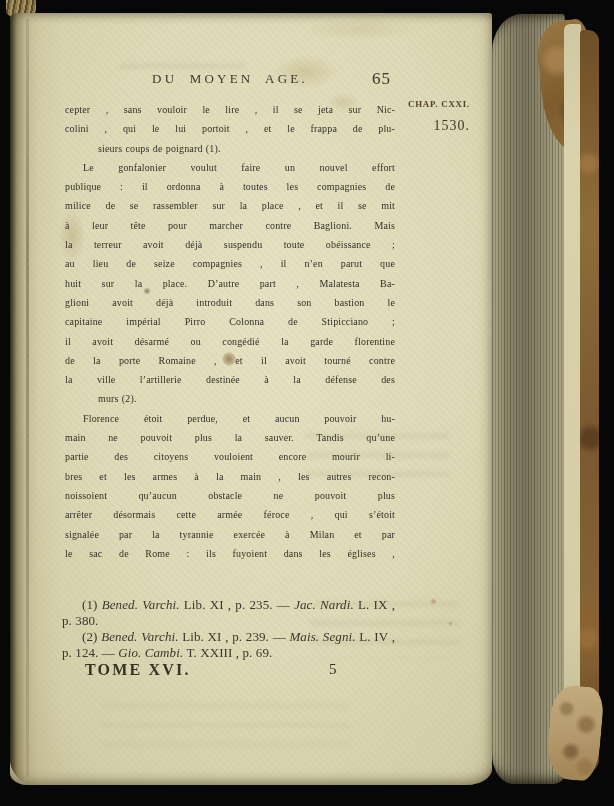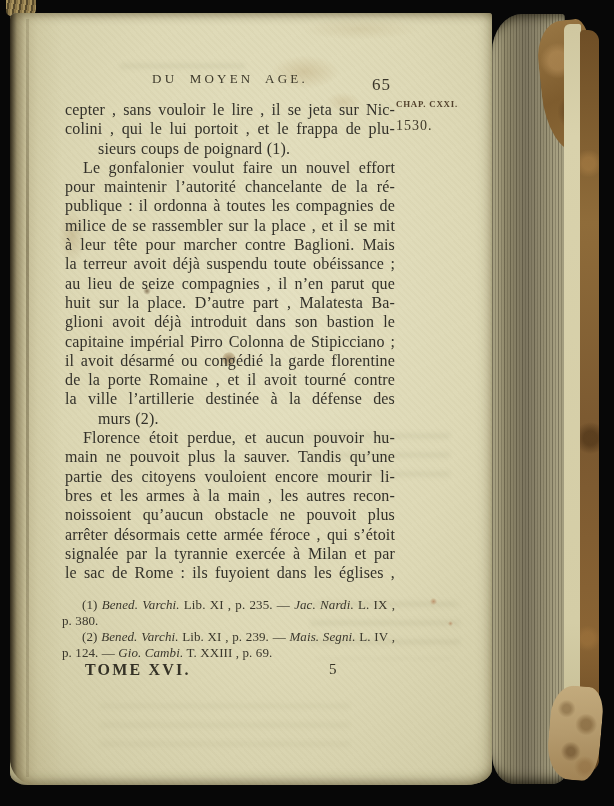--- a/index.html
+++ b/index.html
@@ -87,33 +87,33 @@
     border-radius:42% 30% 30% 46% / 34% 30% 38% 40%;
     transform:rotate(5deg);
   }
   
   .text-col{position:absolute;left:55px;top:50px;width:330px;}
   .header-row{position:relative;height:26px;margin-top:3px;}
   .running-title{
     text-align:center;line-height:26px;font-size:13px;letter-spacing:3.2px;word-spacing:6px;
     color:#3c382a;
   }
-  .page-number{position:absolute;right:4px;top:6px;font-size:17px;line-height:26px;color:#3a362a;letter-spacing:1px;margin-left:21px;}
-  .body-text{margin-top:8px;font-size:16px;line-height:19.3px;word-spacing:.6px;letter-spacing:.15px;}
+  .page-number{position:absolute;right:4px;top:0;font-size:17px;line-height:26px;color:#3a362a;letter-spacing:1px;margin-left:21px;}
+  .body-text{margin-top:8px;font-size:10px;line-height:19.3px;word-spacing:.6px;letter-spacing:.15px;}
   .line{text-align:justify;text-align-last:justify;}
   .line.indent{text-indent:18px;}
   .line.no-just{text-align-last:left;margin-left:33px;}
   .footnotes{position:absolute;top:534px;left:-3px;width:333px;font-size:13px;line-height:16px;letter-spacing:.1px;color:#3a372c;}
   .fn-line{text-align:justify;text-align-last:left;}
   .fn-line.first{text-indent:20px;text-align-last:justify;}
   .fn-line .it{font-style:italic;}
   .footer-row{position:absolute;top:598px;left:0;width:100%;height:20px;}
   .volume{position:absolute;left:20px;top:0;font-size:16px;letter-spacing:2.2px;color:#353226;font-weight:bold;}
   .signature{position:absolute;left:264px;top:0;font-size:15px;color:#353226;}
-  .margin-notes{position:absolute;left:386px;top:86px;width:74px;text-align:left;}
+  .margin-notes{position:absolute;left:386px;top:86px;width:74px;text-align:right;}
   .margin-chapter{font-size:8.8px;font-weight:bold;letter-spacing:.8px;color:var(--margin-ink);}
   .margin-year{margin-top:9px;font-size:14px;letter-spacing:1px;color:#403a2a;}
   
   .stain{position:absolute;border-radius:50%;pointer-events:none;}
   .s1{left:260px;top:42px;width:70px;height:34px;background:radial-gradient(ellipse,rgba(150,112,52,.20),rgba(0,0,0,0) 70%);}
   .s2{left:315px;top:79px;width:36px;height:20px;background:radial-gradient(ellipse,rgba(150,112,52,.16),rgba(0,0,0,0) 70%);}
   .s3{left:212px;top:339px;width:14px;height:14px;background:radial-gradient(circle,rgba(92,58,22,.55),rgba(130,90,40,.25) 60%,rgba(0,0,0,0) 75%);}
   .s4{left:133px;top:274px;width:8px;height:8px;background:radial-gradient(circle,rgba(70,45,20,.55),rgba(0,0,0,0) 70%);}
   .s5{left:48px;top:195px;width:28px;height:56px;background:radial-gradient(ellipse,rgba(132,96,45,.20),rgba(0,0,0,0) 70%);}
   .s6{left:420px;top:585px;width:7px;height:7px;background:radial-gradient(circle,rgba(160,82,40,.45),rgba(0,0,0,0) 75%);}
@@ -154,21 +154,20 @@
     <div class="header-row">
       <div class="running-title">DU MOYEN AGE.</div>
       <div class="page-number">65</div>
     </div>
 
     <div class="body-text">
         <div class="line">cepter , sans vouloir le lire , il se jeta sur Nic-</div>
         <div class="line">colini , qui le lui portoit , et le frappa de plu-</div>
         <div class="line no-just">sieurs coups de poignard (1).</div>
         <div class="line indent">Le gonfalonier voulut faire un nouvel effort</div>
-        <div class="line">pour maintenir l’autorité chancelante de la ré-</div>
         <div class="line">publique : il ordonna à toutes les compagnies de</div>
         <div class="line">milice de se rassembler sur la place , et il se mit</div>
         <div class="line">à leur tête pour marcher contre Baglioni. Mais</div>
         <div class="line">la terreur avoit déjà suspendu toute obéissance ;</div>
         <div class="line">au lieu de seize compagnies , il n’en parut que</div>
         <div class="line">huit sur la place. D’autre part , Malatesta Ba-</div>
         <div class="line">glioni avoit déjà introduit dans son bastion le</div>
         <div class="line">capitaine impérial Pirro Colonna de Stipicciano ;</div>
         <div class="line">il avoit désarmé ou congédié la garde florentine</div>
         <div class="line">de la porte Romaine , et il avoit tourné contre</div>

